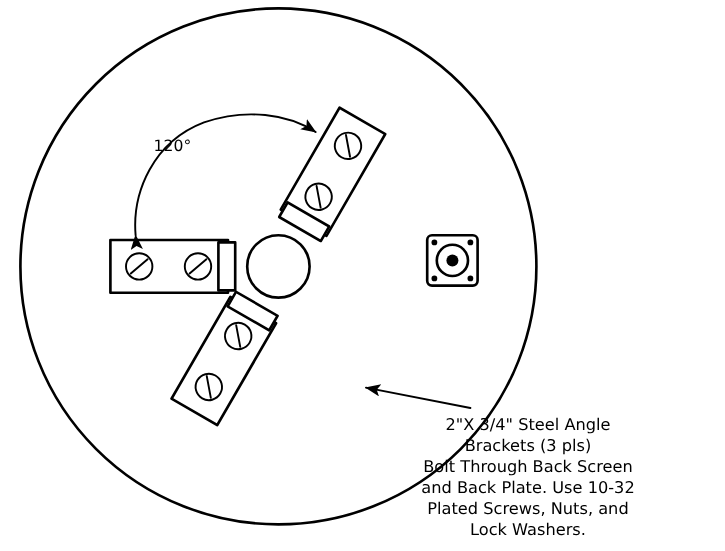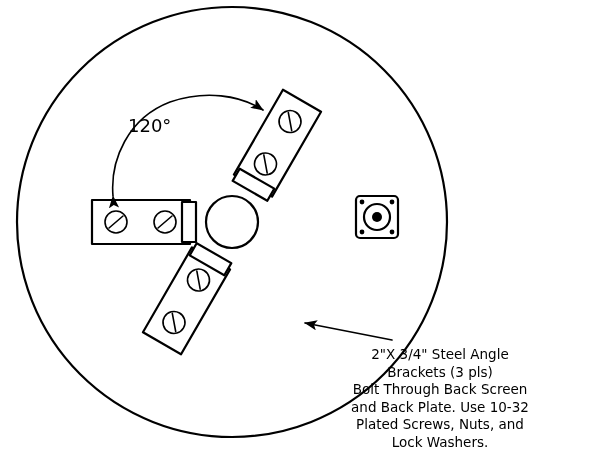--- a/index.html
+++ b/index.html
@@ -63,21 +63,21 @@
     font-size: 13.5px;
     line-height: 17.5px;
     color: #000000;
     white-space: pre-line;
   }
   .angle-label {
     position: absolute;
     left: 128px;
     top: 115px;
     font-family: "DejaVu Sans", sans-serif;
-    font-size: 18px;
+    font-size: 13px;
     color: #000000;
   }
 </style>
 </head>
 <body>
 
 <div id="diagram-root">
   <svg width="604" height="459" viewBox="0 0 604 459">
     <defs>
       <pattern id="hatch" width="7" height="7" patternUnits="userSpaceOnUse" patternTransform="rotate(0)">

